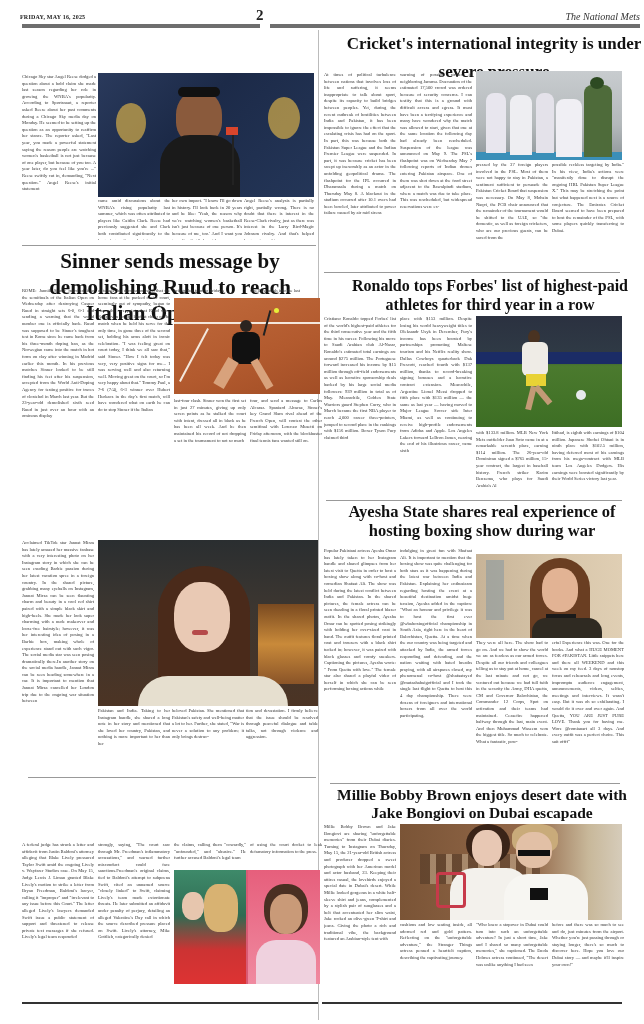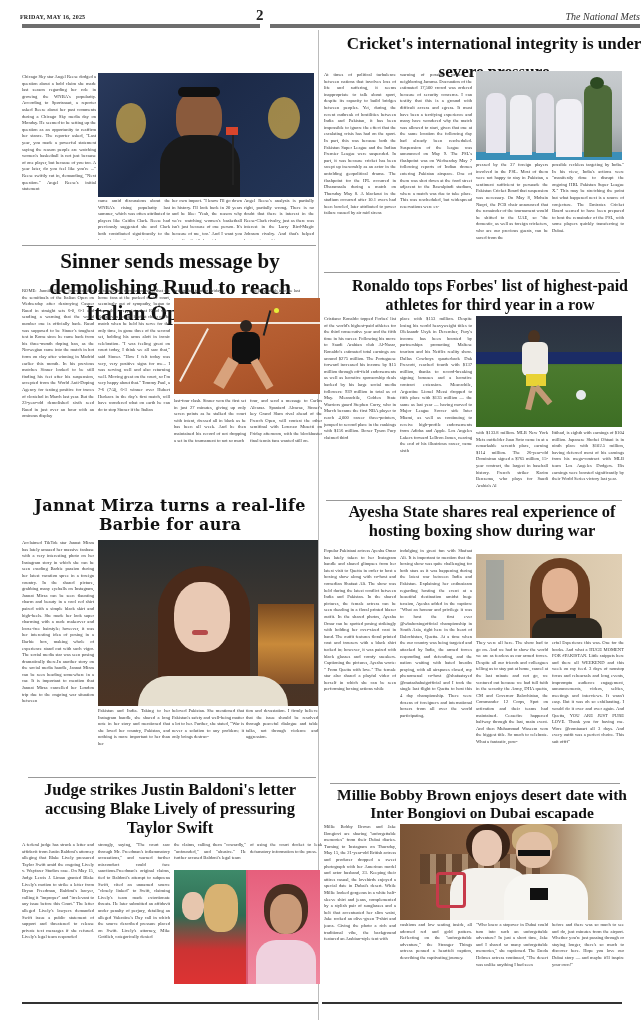--- a/index.html
+++ b/index.html
@@ -117,21 +117,20 @@
     <div style="position:absolute;left:64px;top:68px;width:6px;height:22px;background:#c29a76;transform:rotate(-40deg)"></div>
     <div style="position:absolute;left:100px;top:74px;width:10px;height:10px;border-radius:50%;background:#e6e8ec"></div>
   </div>
   <div class="cols">
     <div class="c" style="left:152px;top:154px;width:72px;height:64px">with $133.8 million. MLB New York Mets outfielder Juan Soto came in at a remarkable seventh place, earning $114 million. The 26-year-old Dominican signed a $765 million, 15-year contract, the largest in baseball history. French striker Karim Benzema, who plays for Saudi Arabia's Al</div>
     <div class="c" style="left:228px;top:154px;width:72px;height:64px">Ittihad, is eighth with earnings of $104 million. Japanese Shohei Ohtani is in ninth place with $102.5 million, having deferred most of his earnings from his mega-contract with MLB team Los Angeles Dodgers. His earnings were boosted significantly by their World Series victory last year.</div>
   </div>
 </div>
 
 <div class="art" style="left:22px;top:496px;width:296px;height:264px">
-  <div class="hl blk" style="position:absolute;left:0;top:0;width:296px;font-size:16px;line-height:19px">Jannat Mirza turns a real-life Barbie for aura</div>
   <div class="cols">
     <div class="c" style="left:0;top:44px;width:72px;height:216px">Acclaimed TikTok star Jannat Mirza has lately amazed her massive fanbase with a very interesting photo on her Instagram story in which she can be seen exuding Barbie passion during her latest vacation spree in a foreign country. In the shared picture, grabbing many eyeballs on Instagram, Jannat Mirza can be seen flaunting charm and beauty in a cool red shirt paired with a simple black skirt and high-heels. She made her look super charming with a nude makeover and loose-free hairstyle; however, it was her interesting idea of posing in a Barbie box, making whole of experience stand out with such vigor. The social media star was seen posing dramatically there.In another story on the social media handle, Jannat Mirza can be seen heading somewhere in a car. It is important to mention that Jannat Mirza cancelled her London trip due to the ongoing war situation between</div>
   </div>
   <div class="img" style="left:76px;top:44px;width:220px;height:166px;background:linear-gradient(180deg,#2a2e30 0%,#3c3630 40%,#4c3424 100%)">
     <div style="position:absolute;left:160px;top:64px;width:56px;height:80px;background:linear-gradient(180deg,#7a4a20,#c98a3a,#8a5428)"></div>
     <div style="position:absolute;left:60px;top:26px;width:92px;height:140px;border-radius:46px 46px 10px 10px;background:#4a2a1a"></div>
     <div style="position:absolute;left:76px;top:42px;width:56px;height:70px;border-radius:45%;background:#e9c9b4"></div>
     <div style="position:absolute;left:94px;top:90px;width:16px;height:5px;border-radius:3px;background:#b54a4a"></div>
     <div style="position:absolute;left:40px;top:136px;width:150px;height:40px;border-radius:30px 30px 0 0;background:#e6dfcf"></div>
   </div>
@@ -160,42 +159,41 @@
   </div>
   <div class="cols">
     <div class="c" style="left:152px;top:138px;width:72px;height:120px">They were all here. The show had to go on. And we had to show the world we are as fearless as our armed forces. Despite all our friends and colleagues telling us to stay put at home, cancel at the last minute and not go, we ventured out because we had full faith in the security the Army, DHA quetta, CM and Governor Balochistan, the Commander 12 Corps, Spot on activation and their teams had maintained. Ceasefire happened halfway through the last, main event. And then Muhammad Waseem won the biggest title. So much to celebrate. What a fantastic, pow-</div>
     <div class="c" style="left:228px;top:138px;width:72px;height:120px">erful Experience this was. One for the books. And what a HUGE MOMENT FOR #PAKISTAN. Little snippets here and there all WEEKEND and this week on my feed. 3 days of nonstop focus and rehearsals and long events, impromptu audience engagement, announcements, videos, selfies, meetings and interviews. It wasn't easy. But it was oh so exhilarating. I would do it over and over again. And Quetta, YOU ARE JUST PURE LOVE. Thank you for having me. Wore @romianart all 3 days. And every outfit was a perfect choice. This suit offff"</div>
   </div>
 </div>
 
 <div class="hr" style="left:330px;top:783px;width:290px"></div>
 
 <div class="art" style="left:22px;top:780px;width:296px;height:224px">
-  <div class="hl" style="position:absolute;left:0;top:0;width:296px;font-size:16.5px;line-height:19px">Judge strikes Justin Baldoni's letter accusing Blake Lively of pressuring Taylor Swift</div>
   <div class="cols">
     <div class="c" style="left:0;top:62px;width:72px;height:140px">A federal judge has struck a letter and affidavit from Justin Baldoni's attorney alleging that Blake Lively pressured Taylor Swift amid the ongoing Lively v. Wayfarer Studios case. On May 15, Judge Lewis J. Liman granted Blake Lively's motion to strike a letter from Bryan Freedman, Baldoni's lawyer, calling it "improper" and "irrelevant to any issue before this Court." The letter alleged Lively's lawyers demanded Swift issue a public statement of support and threatened to release private text messages if she refused. Lively's legal team responded</div>
     <div class="c" style="left:76px;top:62px;width:72px;height:140px">strongly, saying, "The court saw through Mr. Freedman's inflammatory accusations," and warned further misconduct could face sanctions.Freedman's original claims, tied to Baldoni's attempt to subpoena Swift, cited an unnamed source "closely linked" to Swift, claiming Lively's team made extortionate threats. He later submitted an affidavit under penalty of perjury, detailing an alleged Valentine's Day call in which the source described pressure placed on Swift. Lively's attorney, Mike Gottlieb, categorically denied</div>
     <div class="c" style="left:152px;top:62px;width:72px;height:28px">the claims, calling them "cowardly," "unfounded," and "abusive." He further accused Baldoni's legal team</div>
     <div class="c" style="left:228px;top:62px;width:72px;height:28px">of using the court docket to leak defamatory information to the press.</div>
   </div>
   <div class="img" style="left:152px;top:90px;width:146px;height:114px;background:#d95a74">
     <div style="position:absolute;left:0;top:0;width:72px;height:114px;background:linear-gradient(180deg,#3e8a6a 0%,#2f6b52 40%,#c33 70%,#d33 100%)"></div>
     <div style="position:absolute;left:8px;top:22px;width:22px;height:28px;border-radius:45%;background:#e7c6ae"></div>
     <div style="position:absolute;left:30px;top:14px;width:34px;height:48px;border-radius:40%;background:#d8b272"></div>
     <div style="position:absolute;left:74px;top:0;width:72px;height:114px;background:linear-gradient(180deg,#e65f7c,#f08aa0)"></div>
     <div style="position:absolute;left:90px;top:14px;width:44px;height:50px;border-radius:45%;background:#4a2f22"></div>
     <div style="position:absolute;left:96px;top:24px;width:32px;height:40px;border-radius:45%;background:#c99a78"></div>
     <div style="position:absolute;left:82px;top:70px;width:60px;height:44px;border-radius:20px 20px 0 0;background:#efd1de"></div>
   </div>
 </div>
 
 <div class="thick" style="left:22px;top:1002px;width:296px"></div>
 
 <div class="art" style="left:324px;top:786px;width:316px;height:216px">
-  <div class="hl" style="position:absolute;left:0;top:0;width:316px;font-size:15.5px;line-height:18px">Millie Bobby Brown enjoys desert date with Inter Bongiovi on Dubai escapade</div>
+  <div class="hl" style="position:absolute;left:0;top:0;width:316px;font-size:15.5px;line-height:18px">Millie Bobby Brown enjoys desert date with Jake Bongiovi on Dubai escapade</div>
   <div class="cols">
     <div class="c" style="left:0;top:38px;width:72px;height:176px">Millie Bobby Brown and Jake Bongiovi are sharing "unforgettable memories" from their Dubai diaries. Turning to Instagram on Thursday, May 15, the 21-year-old British actress and producer dropped a sweet photograph with her American model and actor husband, 23. Keeping their attires casual, the lovebirds enjoyed a special date in Dubai's desert. While Millie looked gorgeous in a white half-sleeve shirt and jeans, complemented by a stylish pair of sunglasses and a belt that accentuated her slim waist, Jake rocked an olive-green T-shirt and jeans. Giving the photo a rich and traditional vibe, the background featured an Arabian-style tent with</div>
   </div>
   <div class="img" style="left:76px;top:38px;width:222px;height:96px;background:linear-gradient(90deg,#7a5436 0%,#94694a 60%,#c8b89a 85%,#d6ccba 100%)">
     <div style="position:absolute;left:20px;top:30px;width:120px;height:30px;background:repeating-linear-gradient(90deg,#4a3424 0 10px,#c9b498 10px 16px);opacity:.5"></div>
     <div style="position:absolute;left:66px;top:0;width:44px;height:40px;border-radius:50%;background:#3a2418"></div>
     <div style="position:absolute;left:72px;top:6px;width:30px;height:36px;border-radius:45%;background:#e8c8b4"></div>
     <div style="position:absolute;left:50px;top:44px;width:80px;height:52px;border-radius:24px 24px 0 0;background:#f3f1ec"></div>
     <div style="position:absolute;left:112px;top:0;width:46px;height:30px;border-radius:40%;background:#c9ab7a"></div>
     <div style="position:absolute;left:116px;top:8px;width:36px;height:36px;border-radius:45%;background:#e2c0a6"></div>

